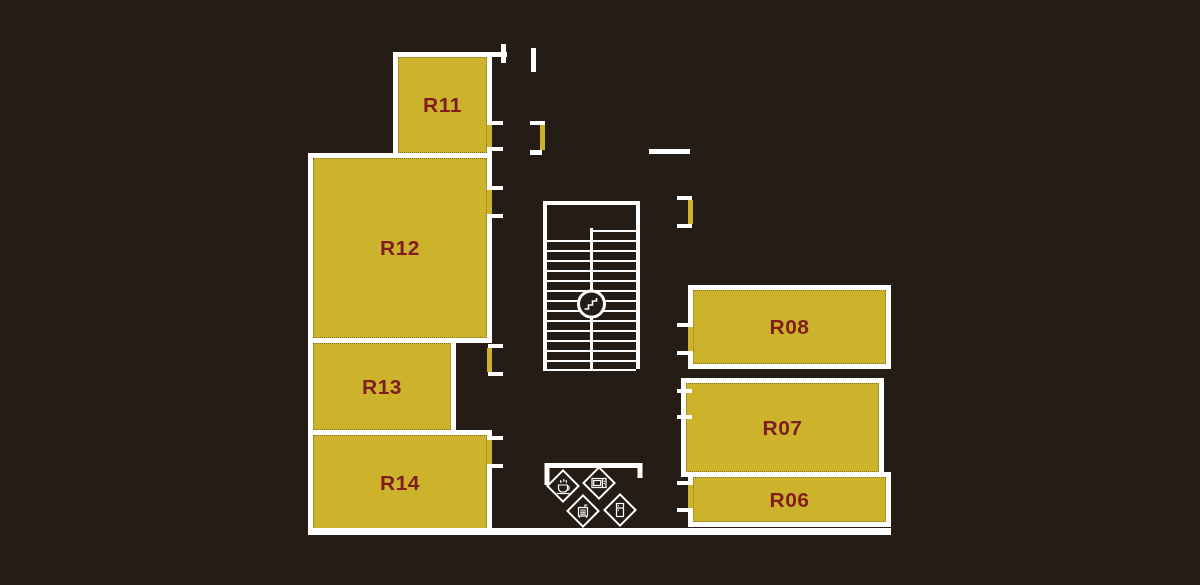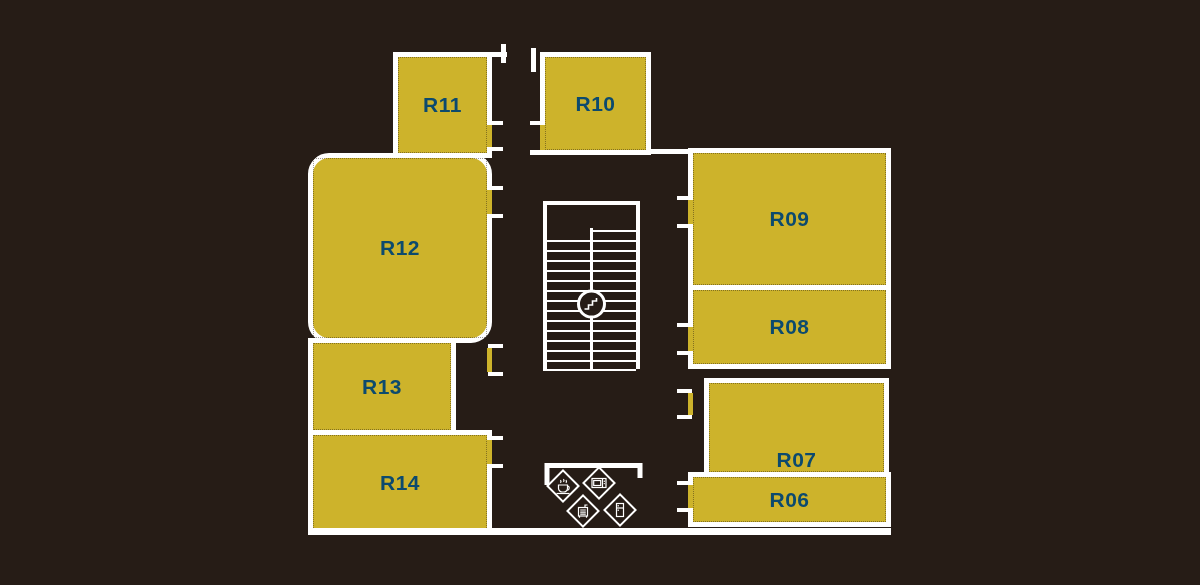--- a/index.html
+++ b/index.html
@@ -12,31 +12,31 @@
   .room{
     position:absolute;box-sizing:border-box;
     background:#cdb32b;border:5px solid #ffffff;
     display:flex;align-items:center;justify-content:center;
   }
   .room::after{ 
     content:"";position:absolute;inset:0;border:1px dotted rgba(46,34,22,.45);
     pointer-events:none;
   }
   .room-label{
-    color:#0c4a6e;font-weight:700;font-size:21px;letter-spacing:.5px;
+    color:#7f1d1d;font-weight:700;font-size:21px;letter-spacing:.5px;
     position:relative;z-index:2;
   }
   .r11{left:393px;top:52px;width:99px;height:106px;}
-  .r12{left:308px;top:153px;width:184px;height:190px;border-radius:21px;}
+  .r12{left:308px;top:153px;width:184px;height:190px;}
   .r13{left:308px;top:338px;width:148px;height:97px;}
   .r14{left:308px;top:430px;width:184px;height:105px;justify-content:center;}
   .r10{left:540px;top:52px;width:111px;height:103px;}
   .r09{left:688px;top:148px;width:203px;height:142px;}
   .r08{left:688px;top:285px;width:203px;height:84px;}
-  .r07{left:704px;top:378px;width:185px;height:99px;align-items:flex-end;}
+  .r07{left:681px;top:378px;width:203px;height:99px;}
   .r06{left:688px;top:472px;width:203px;height:55px;}
   
   .wall{position:absolute;background:#ffffff;}
   .w-bottom{left:308px;top:528px;width:583px;height:7px;}
   .w-r11-top-ext{left:488px;top:52px;width:19px;height:5px;}
   .w-jamb-a{left:501px;top:44px;width:5px;height:19px;}
   .w-jamb-b{left:531px;top:48px;width:5px;height:24px;}
   .w-r10-bottom-ext{left:530px;top:150px;width:12px;height:5px;}
   .w-connector{left:649px;top:149px;width:41px;height:5px;}
   
@@ -61,34 +61,28 @@
   svg{display:block;}
 </style>
 </head>
 <body>
 
 <div class="plan">
 
   <div class="room r11">
     <span class="room-label">R11</span>
   </div>
-  <div class="room r10">
-    <span class="room-label">R10</span>
-  </div>
   <div class="room r12">
     <span class="room-label">R12</span>
   </div>
   <div class="room r13">
     <span class="room-label">R13</span>
   </div>
   <div class="room r14">
     <span class="room-label">R14</span>
-  </div>
-  <div class="room r09">
-    <span class="room-label">R09</span>
   </div>
   <div class="room r08">
     <span class="room-label">R08</span>
   </div>
   <div class="room r07">
     <span class="room-label">R07</span>
   </div>
   <div class="room r06">
     <span class="room-label">R06</span>
   </div>

